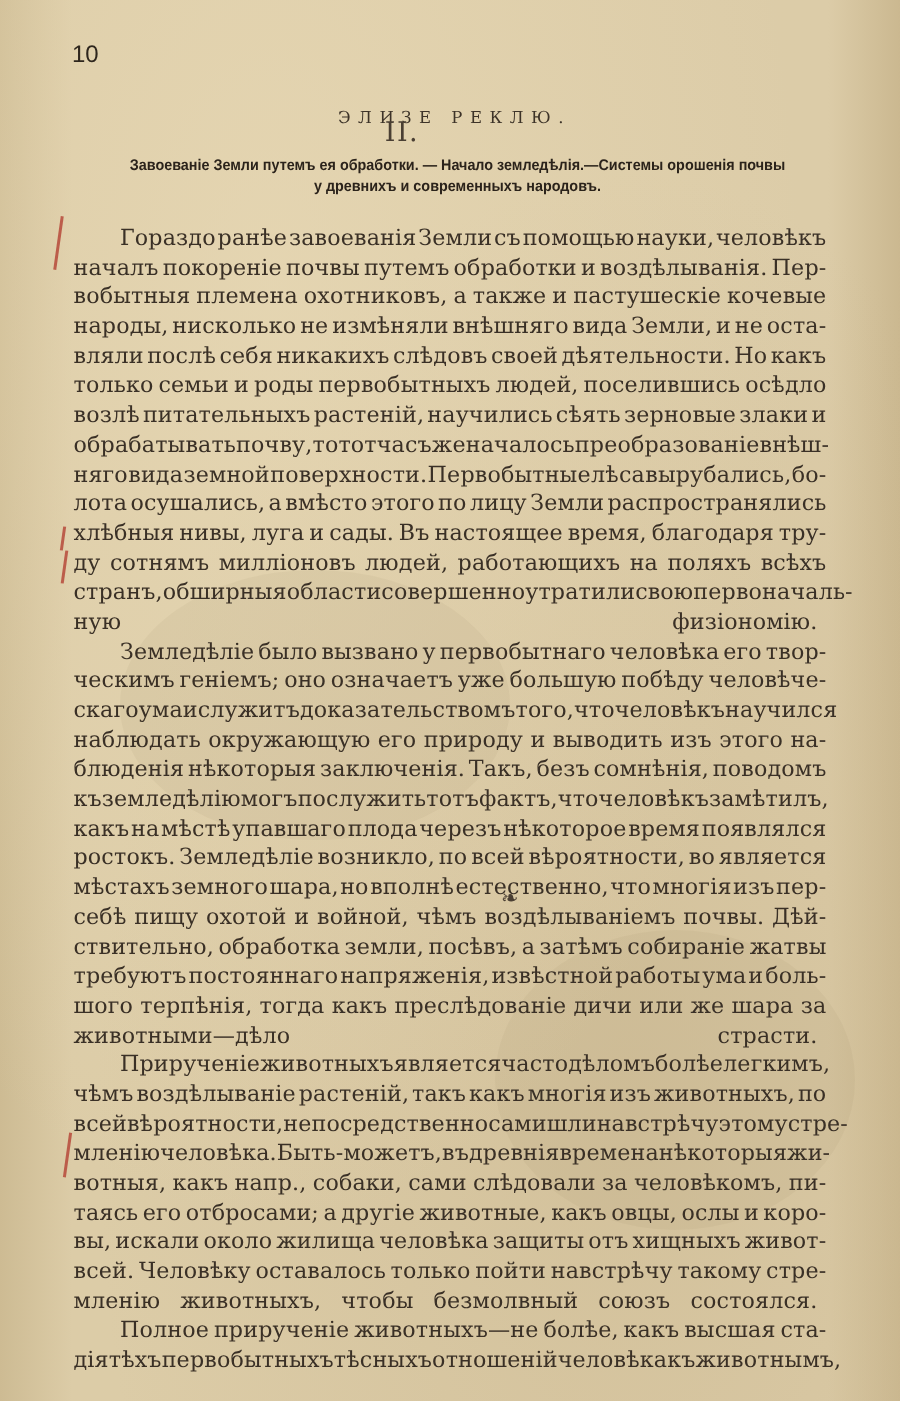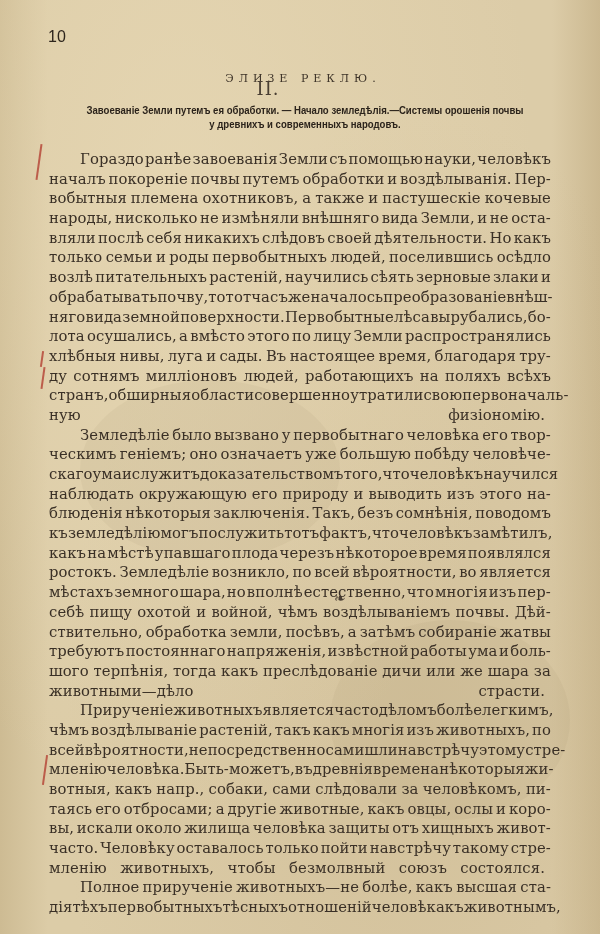--- a/index.html
+++ b/index.html
@@ -412,21 +412,21 @@
           <span class="w">искали</span>
           <span class="w">около</span>
           <span class="w">жилища</span>
           <span class="w">человѣка</span>
           <span class="w">защиты</span>
           <span class="w">отъ</span>
           <span class="w">хищныхъ</span>
           <span class="w">живот-</span>
         </div>
         <div class="line">
-          <span class="w">часто.</span>
+          <span class="w">всей.</span>
           <span class="w">Человѣку</span>
           <span class="w">оставалось</span>
           <span class="w">только</span>
           <span class="w">пойти</span>
           <span class="w">навстрѣчу</span>
           <span class="w">такому</span>
           <span class="w">стре-</span>
         </div>
         <div class="line last">
           <span class="w">мленію</span>

